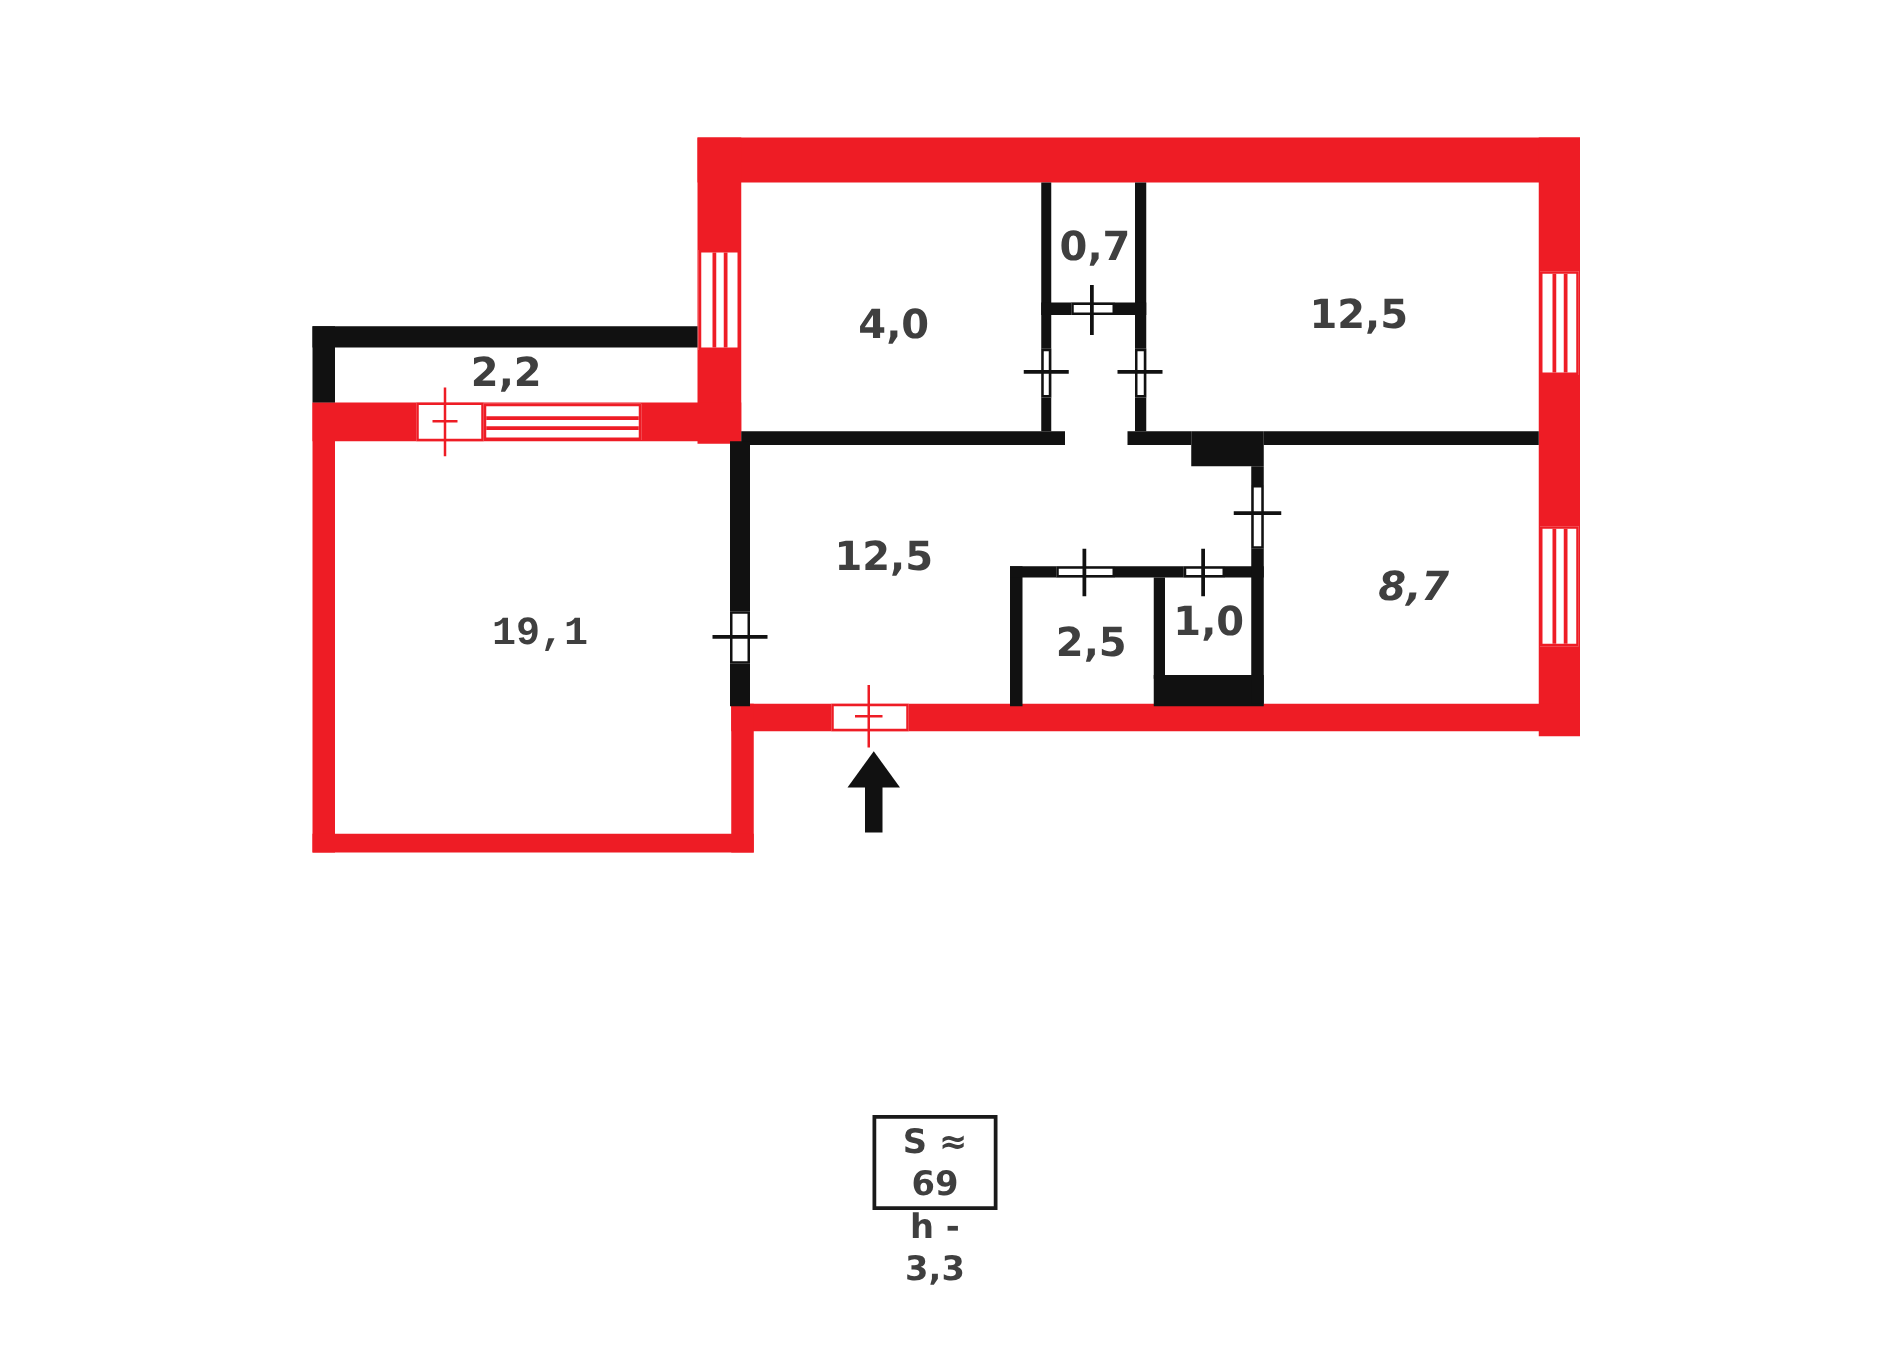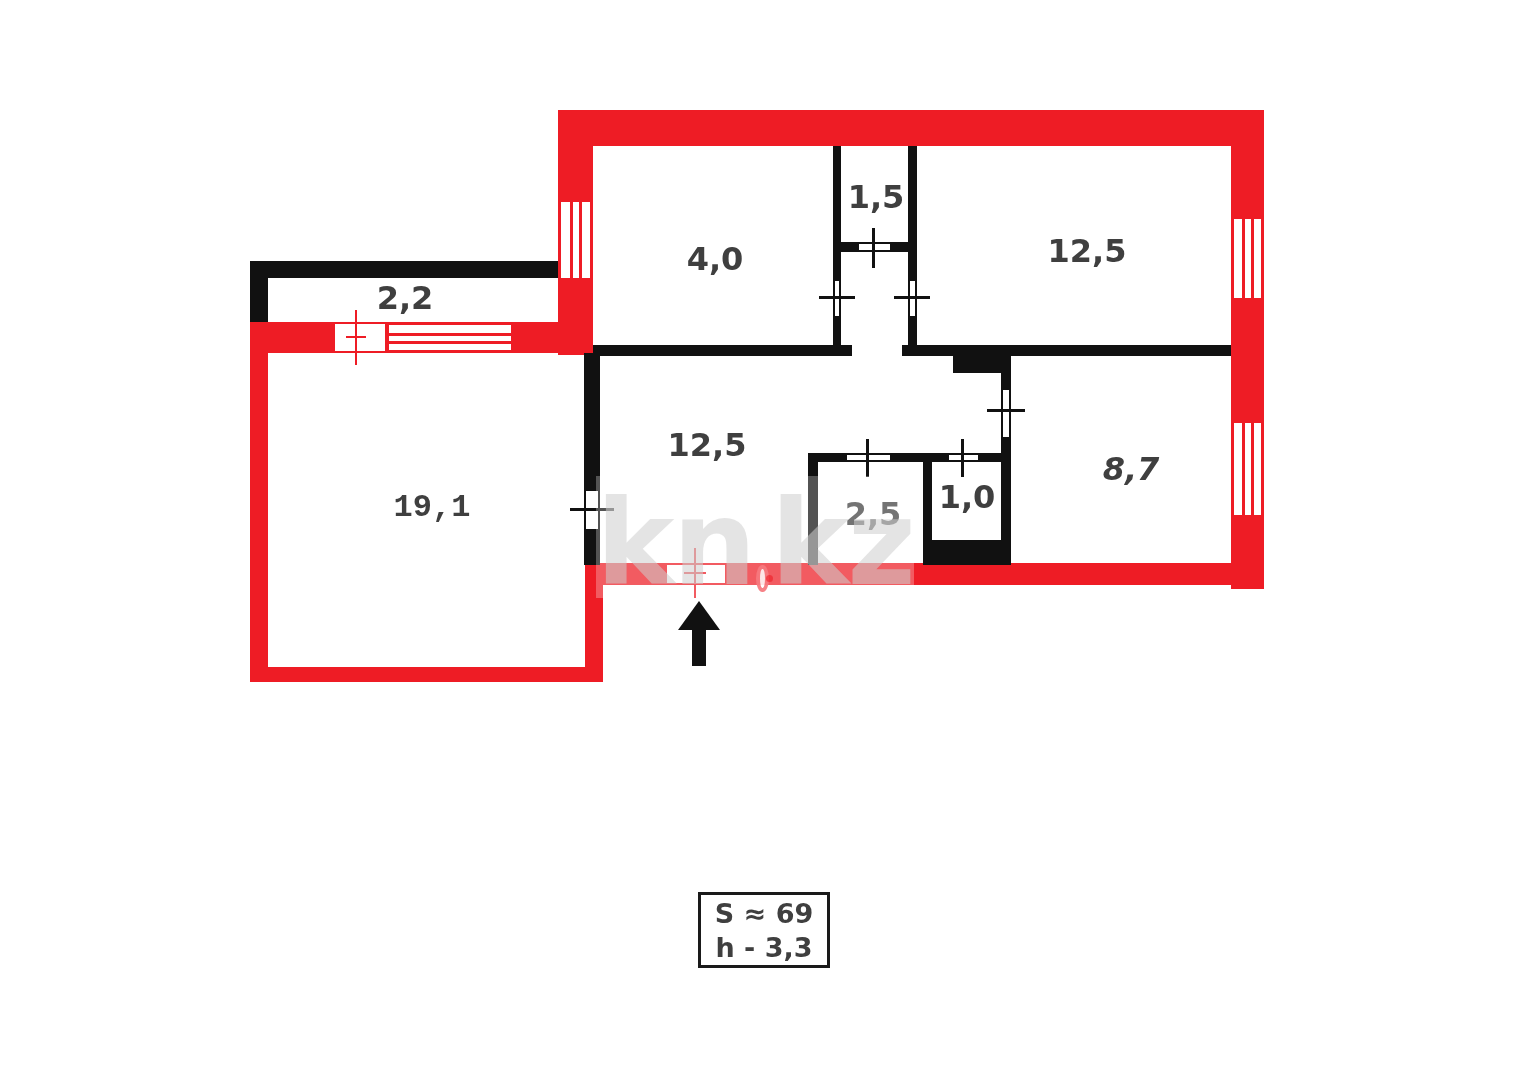--- a/index.html
+++ b/index.html
@@ -25,21 +25,21 @@
   .tick-b{position:absolute;background:var(--wall-black);}
   .tick-r{position:absolute;background:var(--wall-red);}
   .lbl{position:absolute;transform:translate(-50%,-50%);font-weight:700;font-size:32px;
        color:var(--label);white-space:nowrap;letter-spacing:0px;}
   
   .arrow-head{position:absolute;left:678px;top:601px;width:0;height:0;
       border-left:21px solid transparent;border-right:21px solid transparent;
       border-bottom:29px solid var(--wall-black);}
   .arrow-stem{position:absolute;left:692px;top:628px;width:14px;height:38px;background:var(--wall-black);}
   
-  .info-box{position:absolute;left:698px;top:892px;width:132px;height:76px;background:#ffffff;
+  .info-box{position:absolute;left:698px;top:892px;width:100px;height:76px;background:#ffffff;
       border:3px solid #1a1a1a;box-sizing:border-box;color:var(--label);
       font-weight:700;font-size:27px;line-height:34px;text-align:center;padding-top:2px;}
   
   .wm{position:absolute;left:596px;top:476px;width:318px;height:122px;
       background:rgba(255,255,255,0.28);display:flex;align-items:flex-end;justify-content:center;
       pointer-events:none;}
   .wm .wm-txt{font-weight:700;font-size:118px;line-height:0.92;letter-spacing:-2px;
       color:rgba(205,205,205,0.55);}
   .wm .wm-dot{display:inline-block;width:27px;height:27px;border-radius:50%;background:rgba(255,255,255,0.85);
       border:4px solid rgba(238,28,37,0.55);box-sizing:border-box;margin:0 2px 6px 2px;position:relative;}
@@ -116,33 +116,28 @@
   <div class="tick-b" style="left:866px;top:439px;width:3px;height:38px;"></div>
 
   <div class="leaf-b" style="left:947px;top:453px;width:33px;height:9px;"></div>
   <div class="tick-b" style="left:961px;top:439px;width:3px;height:38px;"></div>
 
   <div class="leaf-b" style="left:1001px;top:388px;width:10px;height:51px;"></div>
   <div class="tick-b" style="left:987px;top:409px;width:38px;height:3px;"></div>
 
   <div class="lbl" style="left:405px;top:298px;">2,2</div>
   <div class="lbl" style="left:715px;top:259px;">4,0</div>
-  <div class="lbl" style="left:876px;top:197px;">1,5</div>
+  <div class="lbl" style="left:876px;top:197px;">0,7</div>
   <div class="lbl" style="left:1087px;top:251px;">12,5</div>
   <div class="lbl" style="left:432px;top:507px;font-family:Liberation Mono, monospace;">19,1</div>
   <div class="lbl" style="left:707px;top:445px;">12,5</div>
   <div class="lbl" style="left:873px;top:514px;">2,5</div>
   <div class="lbl" style="left:967px;top:497px;text-align:right;">1,0</div>
   <div class="lbl" style="left:1131px;top:469px;font-style:italic;">8,7</div>
 
-  <div class="wm">
-    <span class="wm-txt">kn</span>
-      <span class="wm-dot"></span>
-      <span class="wm-txt">kz</span>
-  </div>
 
   <div class="arrow-head"></div>
   <div class="arrow-stem"></div>
 
   <div class="info-box">
     <div>S ≈ 69</div>
     <div>h - 3,3</div>
   </div>
 
 </div>

